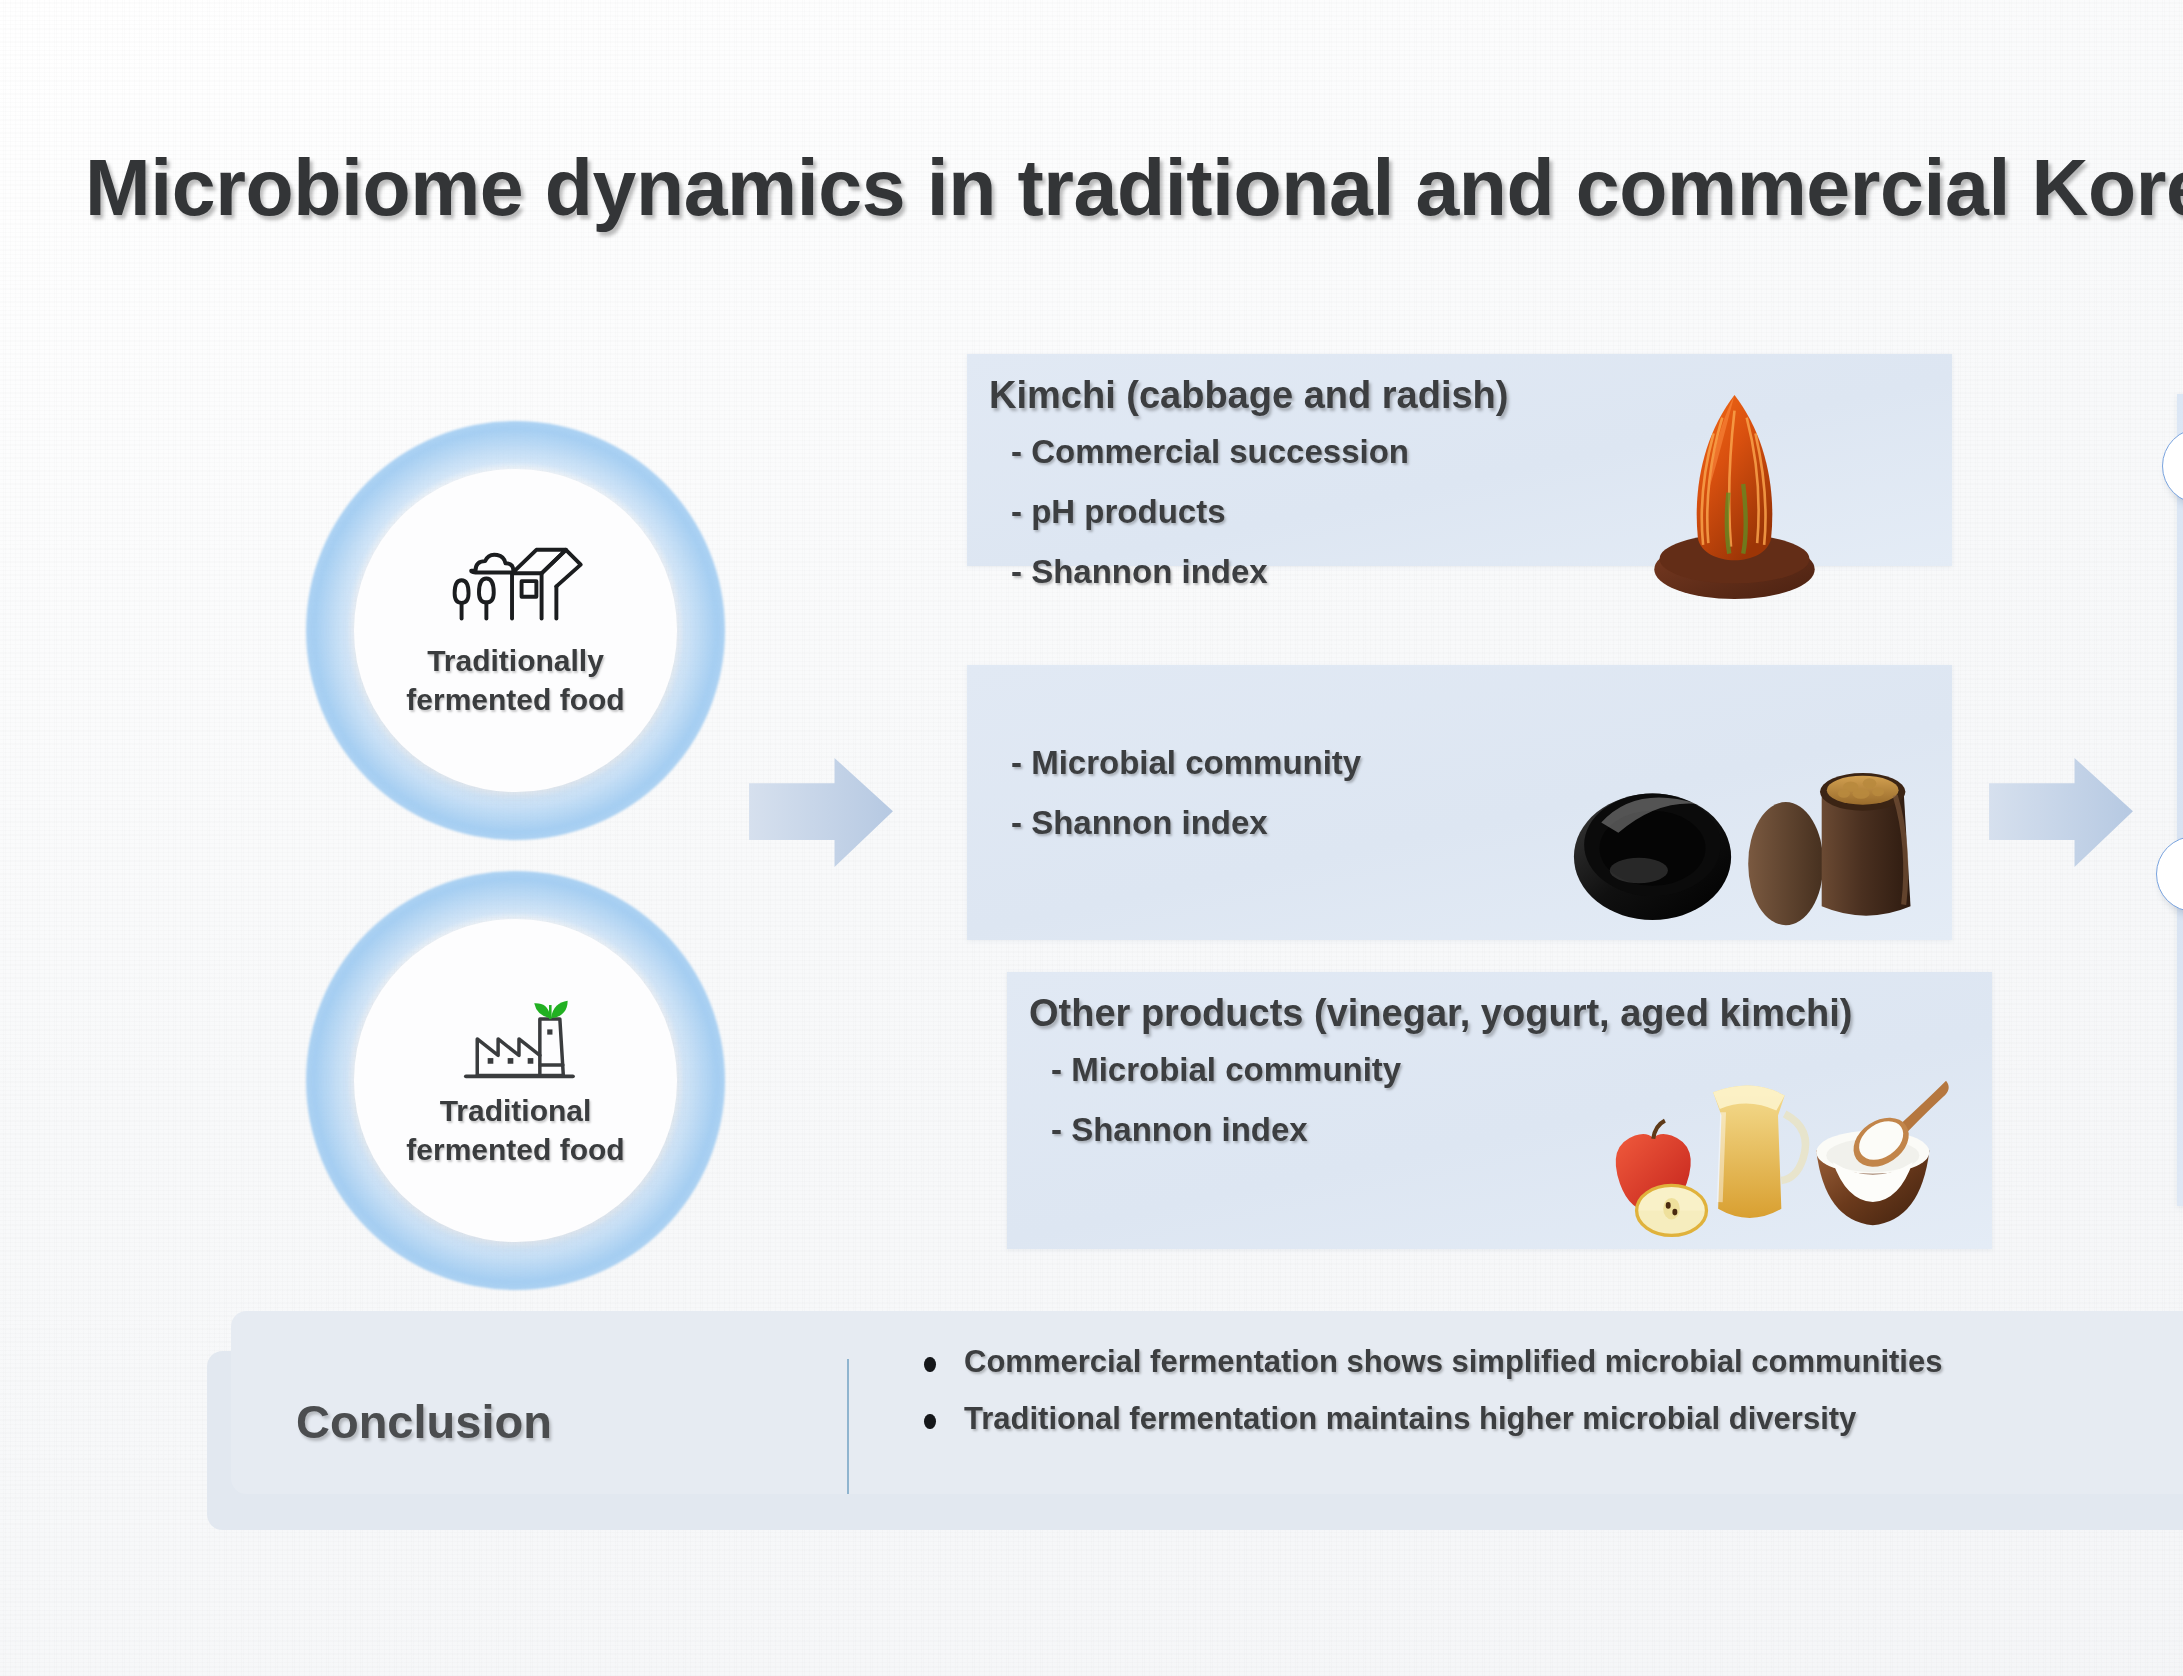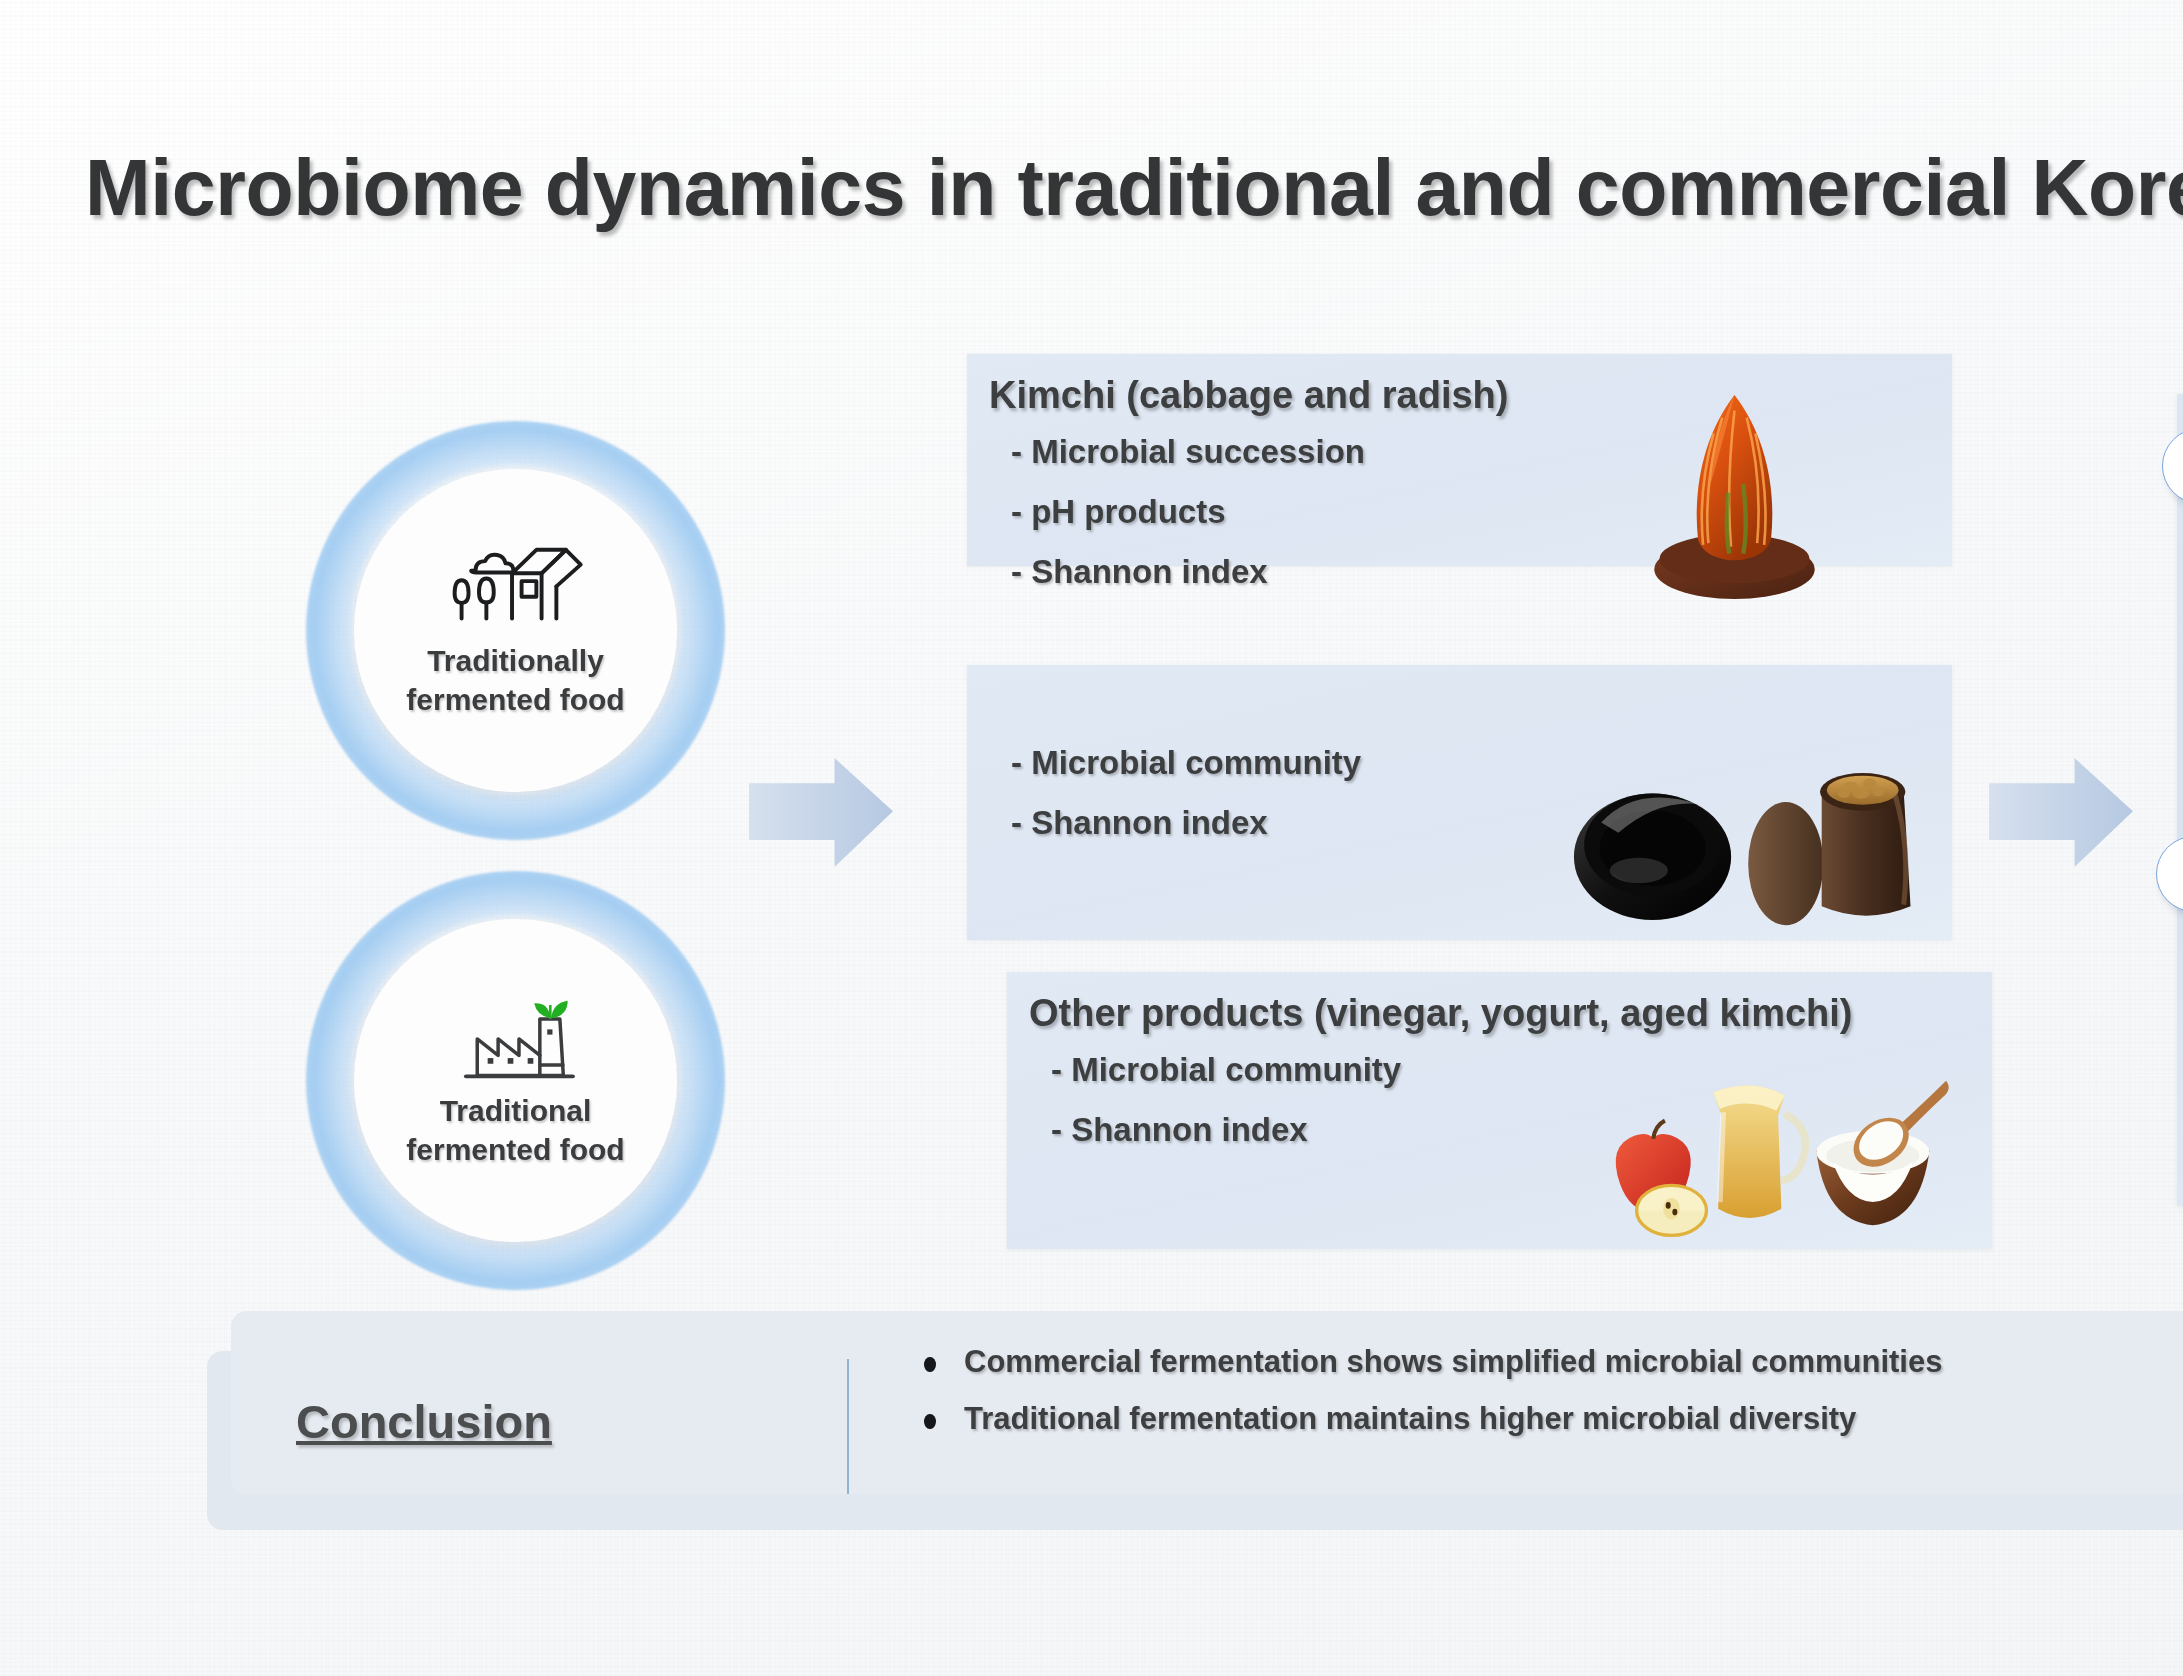--- a/index.html
+++ b/index.html
@@ -169,21 +169,20 @@
     border-radius:15.7px;
     overflow:hidden;
   }
   #concl-label{
     position:absolute;
     left:65px; top:83px;
     font-size:47px; font-weight:700;
     color:#4b4d4f;
     white-space:nowrap;
     text-shadow:2.2px 2.6px 3.1px rgba(0,0,0,.22);
-    text-decoration:underline;
   }
   #concl-divider{
     position:absolute;
     left:616px; top:48px;
     width:2.2px; height:135px;
     background:#8fb4cf;
   }
   #concl-bullets{
     position:absolute;
     left:681px; top:33px;
@@ -288,21 +287,21 @@
         <stop offset="0" stop-color="#d6e0ee"></stop>
           <stop offset="1" stop-color="#b6c9e2"></stop>
       </linearGradient>
     </defs>
     <path d="M0 58 L196 58 L196 0 L330 122 L196 250 L196 188 L0 188 Z" fill="url(#agr2)"></path>
   </svg>
 
   <div class="card" id="card-1">
     <div class="card-title">Kimchi (cabbage and radish)</div>
     <ul class="card-bullets">
-      <li>- Microbial succession</li>
+      <li>- Commercial succession</li>
       <li>- pH products</li>
       <li>- Shannon index</li>
     </ul>
     <svg class="card-photo" id="photo-1" viewBox="0 0 280 250">
       <defs>
         <linearGradient id="kbowl" x1="0" y1="0" x2="1" y2="1">
           <stop offset="0" stop-color="#7a3b22"></stop>
             <stop offset="1" stop-color="#4a2111"></stop>
         </linearGradient>
         <linearGradient id="kim" x1="0" y1="0" x2="0.6" y2="1">

